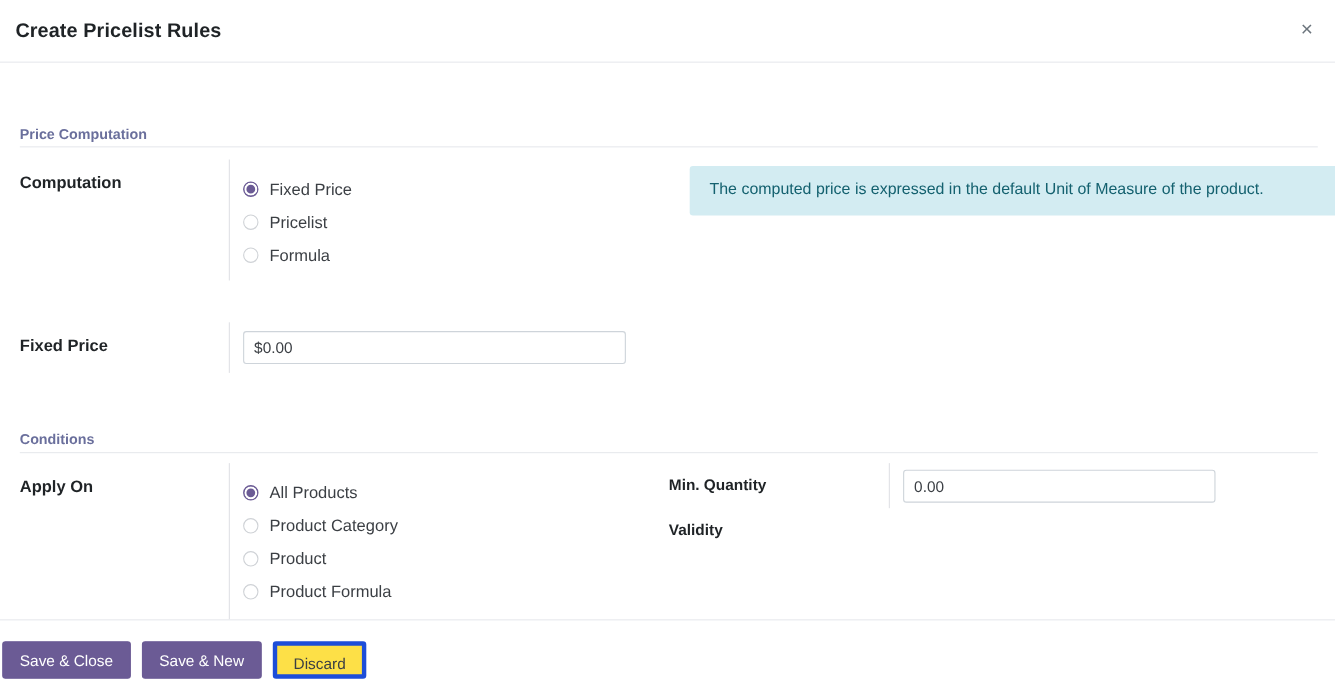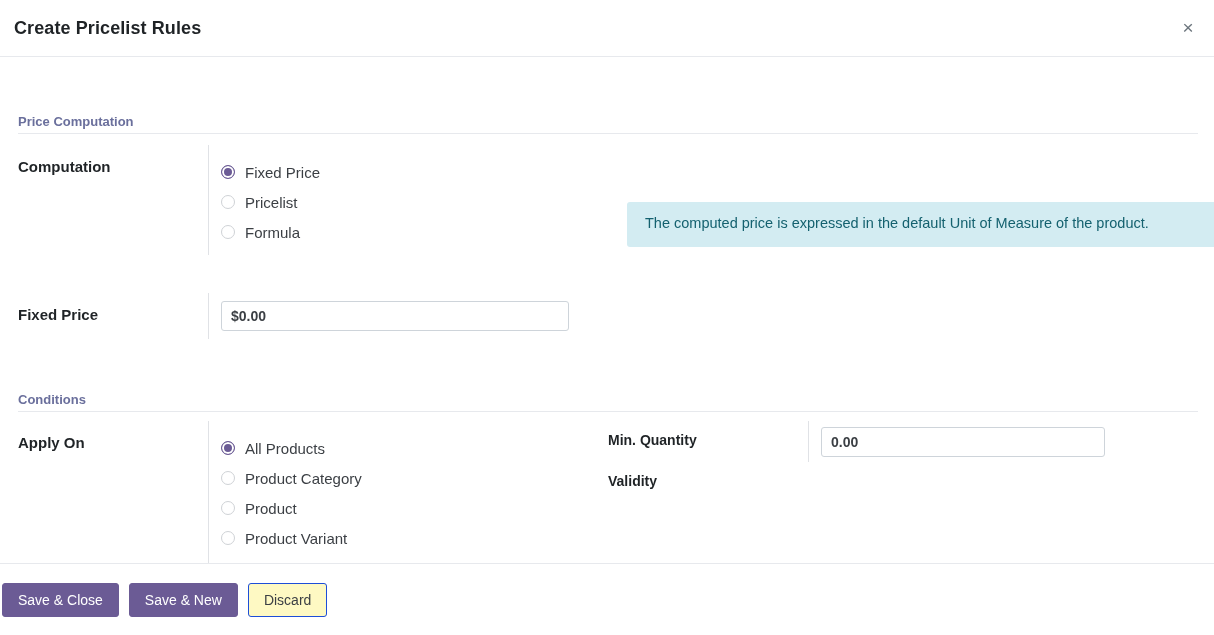--- a/index.html
+++ b/index.html
@@ -144,21 +144,20 @@
     box-sizing: border-box;
     height: 30px;
     border: 1px solid #ced4da;
     border-radius: 3px;
     background: #ffffff;
     font-family: "Liberation Sans", sans-serif;
     font-size: 14px;
     color: #3b3f44;
     padding: 0 9px;
     outline: none;
-    font-weight: bold;
   }
   #fixed-price-input { width: 348px; }
   #min-quantity-input { width: 284px; }
   .date-input { width: 155px; }
 
   .date-row {
     display: flex;
     align-items: center;
   }
   .arrow-icon {
@@ -200,27 +199,27 @@
     line-height: 32px;
     cursor: pointer;
     box-sizing: border-box;
   }
   .btn-primary {
     background: #6b5b95;
     border: 1px solid #6b5b95;
     color: #ffffff;
   }
   .btn-secondary {
-    background: #fef9c3;
-    border: 1px solid #1d4ed8;
+    background: #fde047;
+    border: 4px solid #1d4ed8;
     color: #3b3f44;
   }
 
   
-  .block-computation { margin-top: 11px; align-items: flex-end; }
+  .block-computation { margin-top: 11px; }
   .block-fixed-price { margin-top: 38px; }
   .block-apply-on    { margin-top: 9px; }
 </style>
 </head>
 <body>
 
 <div class="modal">
 
   <div class="modal-header">
     <div class="modal-title">Create Pricelist Rules</div>
@@ -286,21 +285,21 @@
               <div class="radio-item">
                 <span class="radio-mark"></span>
                 <span class="radio-label">Product Category</span>
               </div>
               <div class="radio-item">
                 <span class="radio-mark"></span>
                 <span class="radio-label">Product</span>
               </div>
               <div class="radio-item">
                 <span class="radio-mark"></span>
-                <span class="radio-label">Product Variant</span>
+                <span class="radio-label">Product Formula</span>
               </div>
             </div>
           </div>
         </div>
 
         <div class="col-right">
           <div style="width:100%;">
             <div style="display:flex;">
               <div class="field-label small" style="width:200px;flex:0 0 200px;padding-top:11px;">Min. Quantity</div>
               <div class="field-value" style="padding-top:6px;padding-bottom:5px;">

